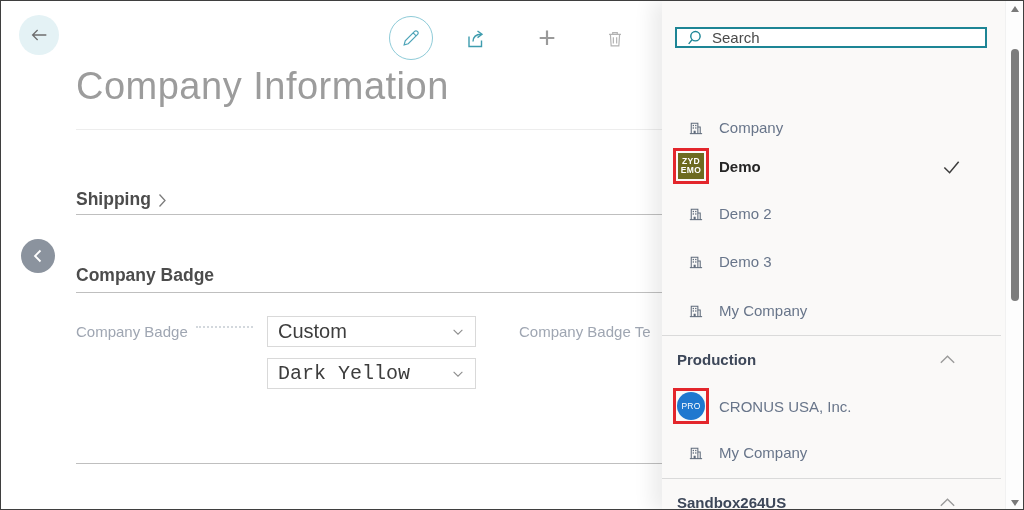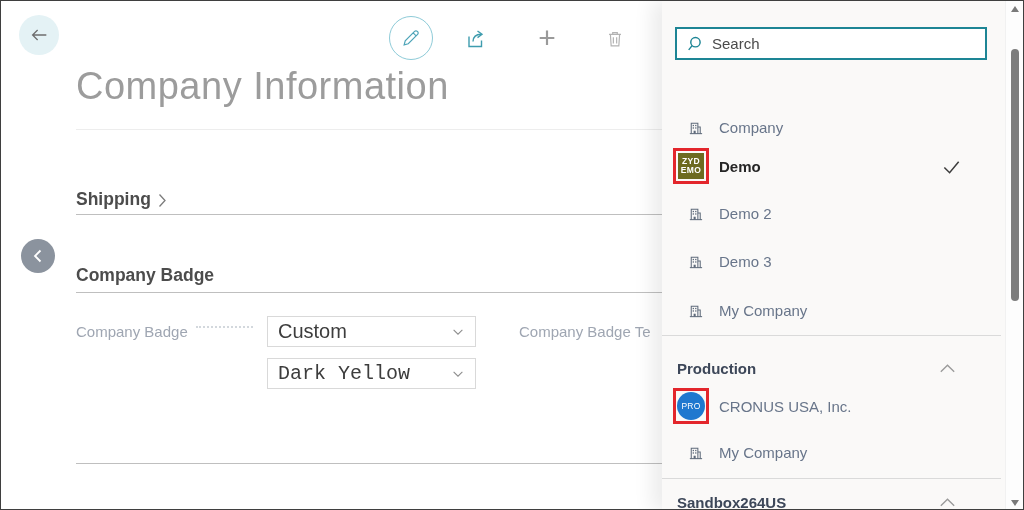--- a/index.html
+++ b/index.html
@@ -31,21 +31,21 @@
   .field-label { position:absolute; display:flex; align-items:center; height:31px; font-size:15px; color:#9fa6b2; white-space:nowrap; }
   .leader { flex:1; border-bottom:2px dotted #d3d8dd; margin:0 8px 9px 8px; min-width:10px; }
   .dropdown { position:absolute; left:266px; width:209px; height:31px; border:1px solid #d9d9d9; background:#fff;
               display:flex; align-items:center; padding:0 10px; font-size:20px; color:#3d3d3d; cursor:pointer; }
   .dropdown .val { flex:1; white-space:nowrap; overflow:hidden; }
   .dropdown svg { color:#8c8c8c; }
 
   
   .panel { position:absolute; right:0; top:0; width:361px; height:510px; background:var(--panel-bg,#faf9f8);
            box-shadow:-10px 0 18px rgba(0,0,0,.08); }
-  .search-box { position:absolute; left:13px; top:26px; width:312px; height:33px; background:#fff;
+  .search-box { position:absolute; left:13px; top:26px; width:312px; height:21px; background:#fff;
                 border:2px solid var(--accent-teal,#1d8595); display:flex; align-items:center; padding:0 9px; gap:8px; }
   .search-box input { border:none; outline:none; flex:1; font-size:15px; color:#444; font-family:inherit; background:transparent; }
   .search-box input::placeholder { color:#4a4a4a; opacity:1; }
   .search-box svg { color:var(--accent-teal,#1d8595); flex:none; }
 
   .co-row { position:absolute; left:0; width:340px; height:48px; display:flex; align-items:center; cursor:pointer; }
   .co-row .bicon { position:absolute; left:25px; width:17px; height:17px; color:#5e6a7a; }
   .co-row .nm { position:absolute; left:57px; font-size:15px; color:#68758a; white-space:nowrap; }
   .co-row.sel .nm { font-weight:bold; color:#262626; }
   .redbox { position:absolute; left:11px; width:36px; height:36px; border:3px solid var(--highlight-red,#e3262c);
@@ -247,21 +247,21 @@
             <rect x="6" y="8.8" width="1.4" height="1.4" fill="currentColor" stroke="none"></rect>
             <rect x="8.6" y="8.8" width="1.4" height="1.4" fill="currentColor" stroke="none"></rect>
             <rect x="7" y="12.4" width="2.2" height="3" fill="currentColor" stroke="none"></rect>
           </svg>
       </span>
       <span class="nm">My Company</span>
     </div>
 
     <div class="pdivider" style="top:334px;"></div>
 
-    <div class="group-hd" style="top:344px;margin-top:9px;">
+    <div class="group-hd" style="top:344px;">
       <span class="gname">Production</span>
       <span class="chev" style="display:flex;">
         <svg width="21" height="21" viewBox="0 0 22 22" fill="none" stroke="currentColor" stroke-width="1.4">
             <path d="M4 14.5l7-7 7 7"></path>
           </svg>
       </span>
     </div>
 
     <div class="co-row" style="top:381px;">
       <span class="redbox">

